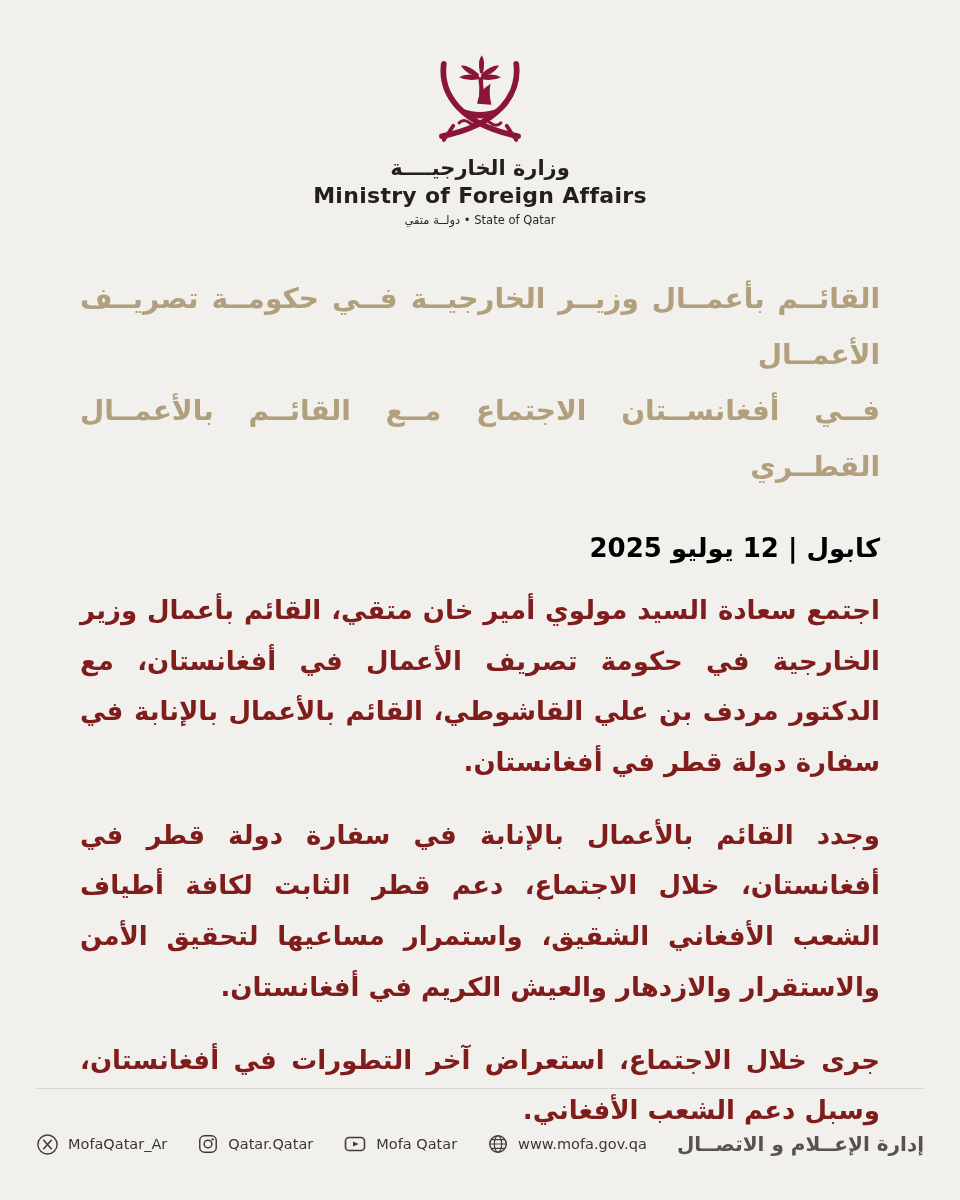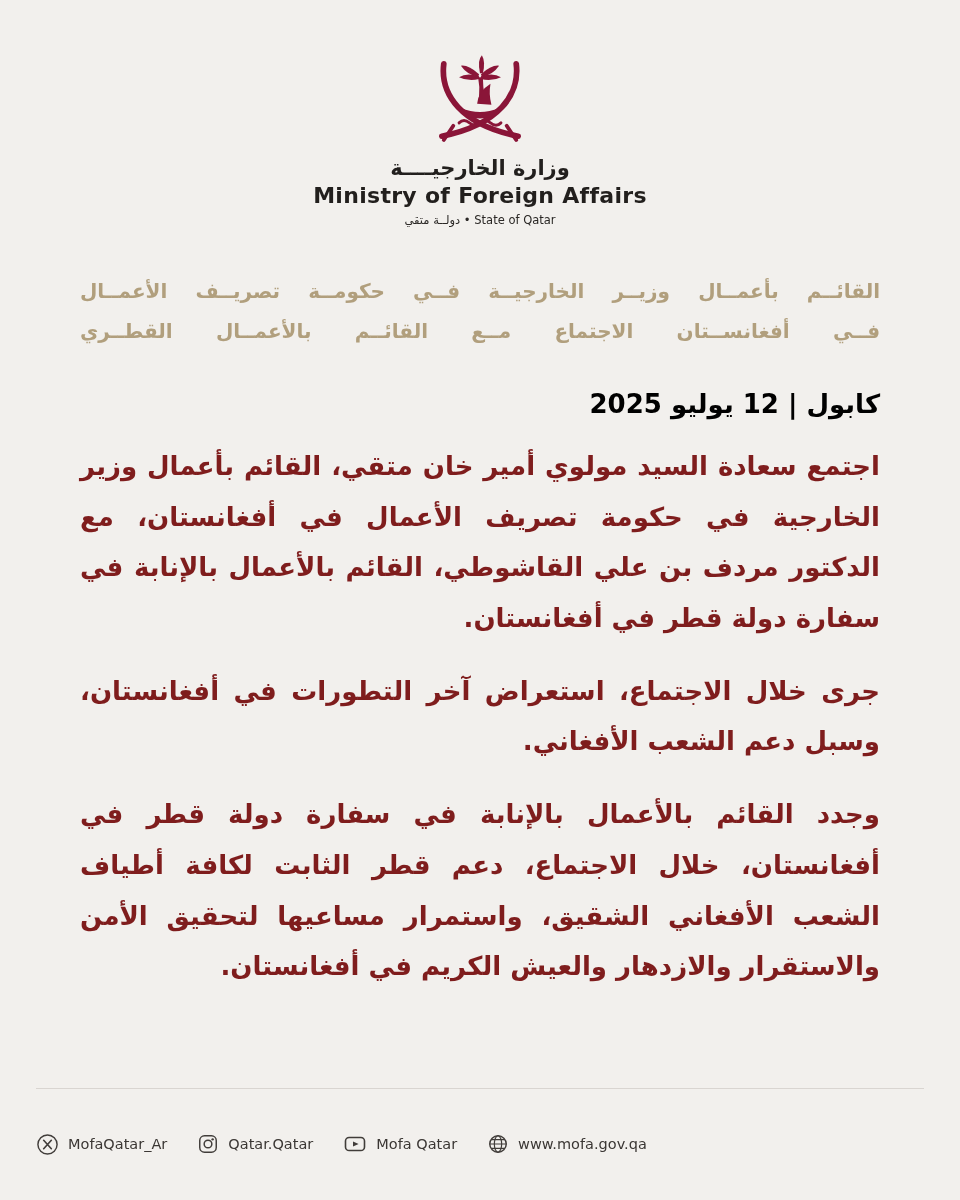--- a/index.html
+++ b/index.html
@@ -13,21 +13,21 @@
 
   
   .header { padding-top:52px; text-align:center; }
   .emblem { display:block; margin:0 auto; }
   .ministry-ar { direction:rtl; margin-top:8px; font-size:21px; font-weight:bold; color:#221f1d; }
   .ministry-en { margin-top:3px; font-size:22px; font-weight:600; color:#221f1d; letter-spacing:.3px; }
   .state-line  { direction:ltr; margin-top:5px; font-size:11.5px; color:#2a2725; }
 
   
   .content { width:800px; margin:0 auto; direction:rtl; }
-  .title { margin-top:44px; color:#b19f7d; font-weight:bold; font-size:20px; line-height:2.0; }
+  .title { margin-top:44px; color:#b19f7d; font-weight:bold; font-size:28px; line-height:2.0; }
   .title .line { text-align:justify; text-align-last:justify; }
   .dateline { margin-top:38px; font-size:26px; font-weight:bold; color:#000000; text-align:right; }
   .body-text { margin-top:6px; }
   .body-text p {
     margin-top:22px;
     font-size:26px; font-weight:600; color:#7f1d1d;
     line-height:1.95; text-align:justify;
   }
 
   
@@ -82,22 +82,22 @@
   <main class="content">
     <div class="title" role="heading" aria-level="1">
       <div class="line">القائــم بأعمــال وزيــر الخارجيــة فــي حكومــة تصريــف الأعمــال</div>
       <div class="line">فــي أفغانســتان الاجتماع مــع القائــم بالأعمــال القطــري</div>
     </div>
 
     <div class="dateline">كابول | 12 يوليو 2025</div>
 
     <div class="body-text">
       <p>اجتمع سعادة السيد مولوي أمير خان متقي، القائم بأعمال وزير الخارجية في حكومة تصريف الأعمال في أفغانستان، مع الدكتور مردف بن علي القاشوطي، القائم بالأعمال بالإنابة في سفارة دولة قطر في أفغانستان.</p>
+      <p>وجدد القائم بالأعمال بالإنابة في سفارة دولة قطر في أفغانستان، خلال الاجتماع، دعم قطر الثابت لكافة أطياف الشعب الأفغاني الشقيق، واستمرار مساعيها لتحقيق الأمن والاستقرار والازدهار والعيش الكريم في أفغانستان.</p>
       <p>جرى خلال الاجتماع، استعراض آخر التطورات في أفغانستان، وسبل دعم الشعب الأفغاني.</p>
-      <p>وجدد القائم بالأعمال بالإنابة في سفارة دولة قطر في أفغانستان، خلال الاجتماع، دعم قطر الثابت لكافة أطياف الشعب الأفغاني الشقيق، واستمرار مساعيها لتحقيق الأمن والاستقرار والازدهار والعيش الكريم في أفغانستان.</p>
     </div>
   </main>
 
   <footer class="footer">
     <div class="footer-divider"></div>
     <div class="footer-row">
 
       <div class="social">
 
         <div class="social-item">
@@ -129,16 +129,17 @@
           <svg width="22" height="22" viewBox="0 0 24 24" aria-hidden="true">
             <circle cx="12" cy="12" r="9" fill="none" stroke="currentColor" stroke-width="1.6"></circle>
             <ellipse cx="12" cy="12" rx="4" ry="9" fill="none" stroke="currentColor" stroke-width="1.3"></ellipse>
             <path d="M3 12 H21 M4.6 7.3 H19.4 M4.6 16.7 H19.4" fill="none" stroke="currentColor" stroke-width="1.3"></path>
           </svg>
           <span>www.mofa.gov.qa</span>
         </div>
 
       </div>
 
+      <div class="dept">إدارة الإعــلام و الاتصــال</div>
     </div>
   </footer>
 
 </div>
 
 </body></html>

